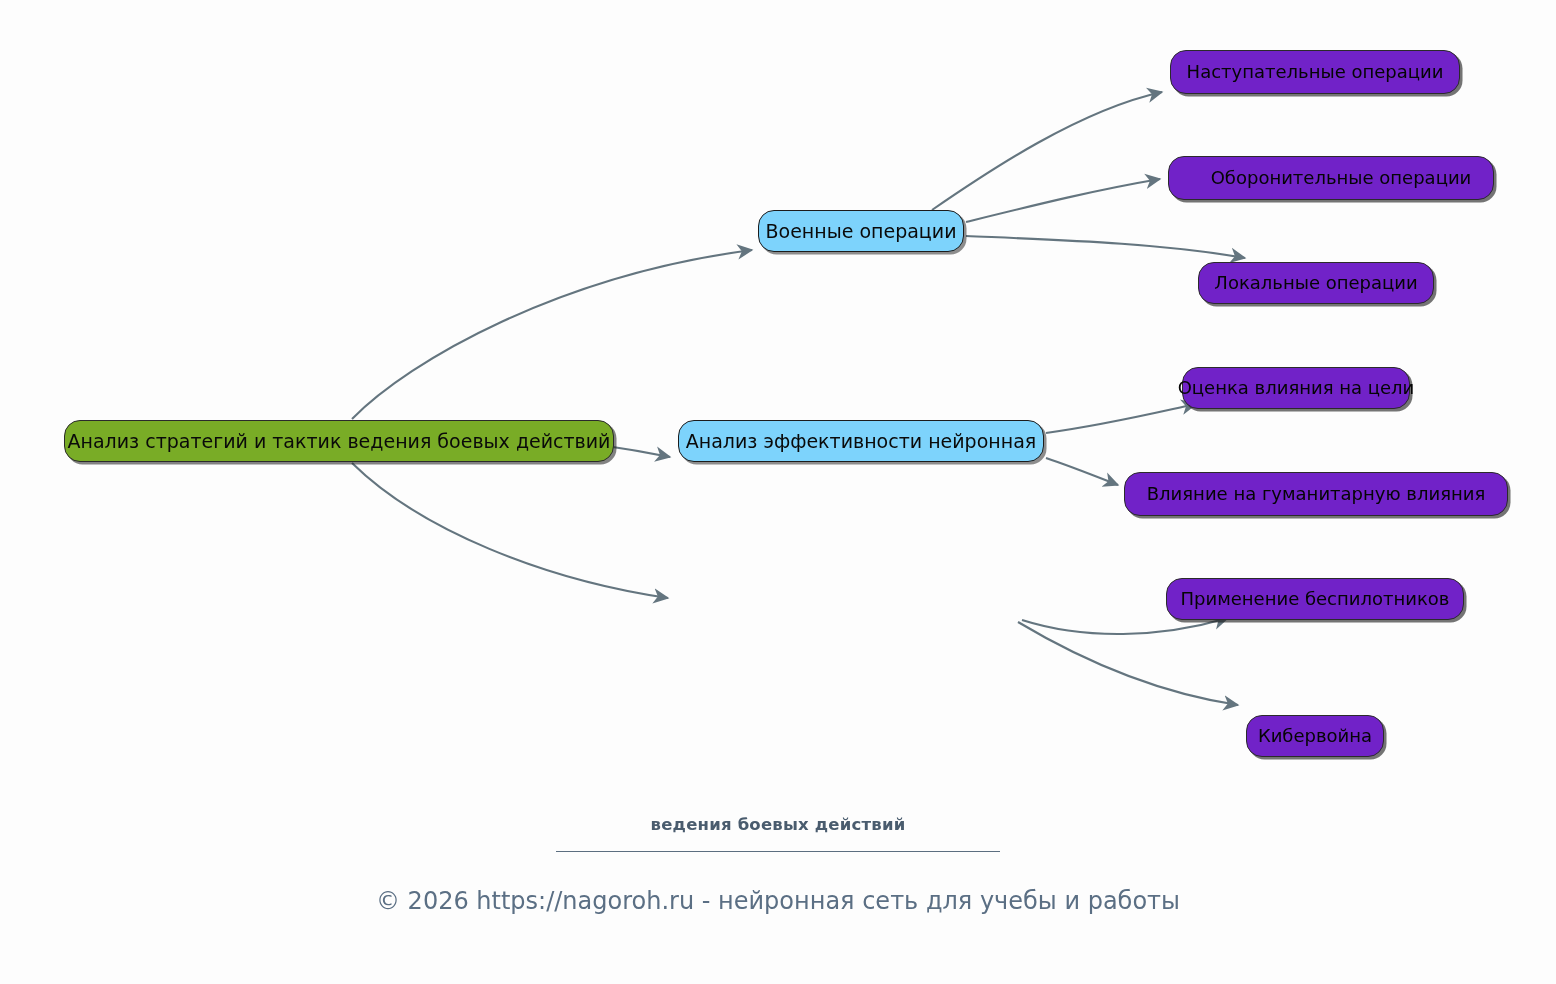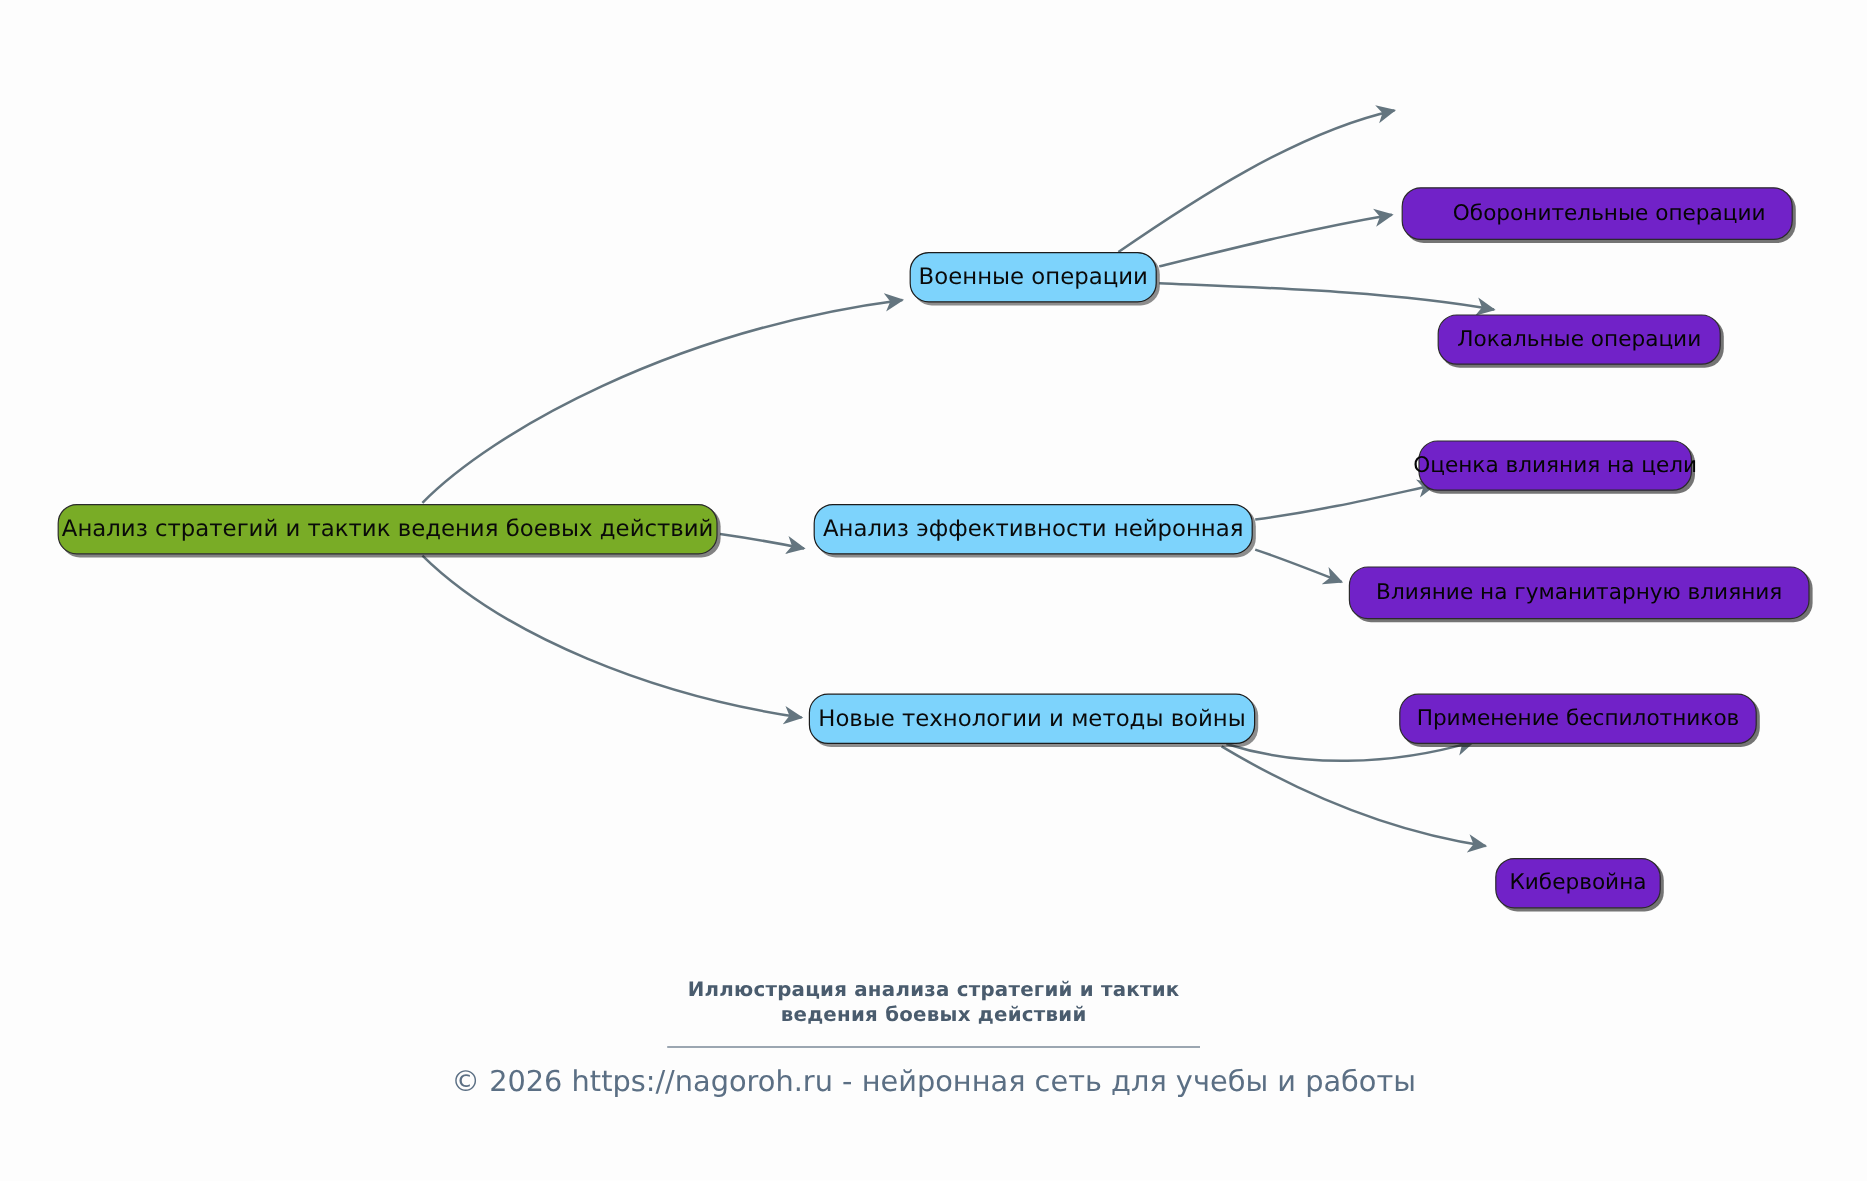--- a/index.html
+++ b/index.html
@@ -118,28 +118,31 @@
 
     <path d="M 1046 433 C 1105 425, 1150 414, 1196 404" fill="none" stroke="#64757f" stroke-width="2.1" marker-end="url(#arrow)"></path>
 
     <path d="M 1046 458 C 1070 466, 1095 476, 1118 485" fill="none" stroke="#64757f" stroke-width="2.1" marker-end="url(#arrow)"></path>
 
     <path d="M 1022 620 C 1085 640, 1160 638, 1228 618" fill="none" stroke="#64757f" stroke-width="2.1" marker-end="url(#arrow)"></path>
 
     <path d="M 1018 622 C 1090 665, 1165 694, 1238 705" fill="none" stroke="#64757f" stroke-width="2.1" marker-end="url(#arrow)"></path>
   </svg>
 
-  <div class="node root" style="left:48px; top:420px; width:550px; height:42px;">
+  <div class="node root" style="left:64px; top:420px; width:550px; height:42px;">
     <span class="node-label">Анализ стратегий и тактик ведения боевых действий</span>
   </div>
 
   <div class="node branch" style="left:758px; top:210px; width:206px; height:42px;">
     <span class="node-label">Военные операции</span>
   </div>
 
+  <div class="node leaf" style="left:1170px; top:50px; width:290px; height:44px;">
+    <span class="node-label">Наступательные операции</span>
+  </div>
 
   <div class="node leaf" style="left:1168px; top:156px; width:326px; height:44px;padding-left:20px;">
     <span class="node-label">Оборонительные операции</span>
   </div>
 
   <div class="node leaf" style="left:1198px; top:262px; width:236px; height:42px;">
     <span class="node-label">Локальные операции</span>
   </div>
 
   <div class="node branch" style="left:678px; top:420px; width:366px; height:42px;">
@@ -147,35 +150,31 @@
   </div>
 
   <div class="node leaf" style="left:1182px; top:367px; width:228px; height:42px;">
     <span class="node-label">Оценка влияния на цели</span>
   </div>
 
   <div class="node leaf" style="left:1124px; top:472px; width:384px; height:44px;">
     <span class="node-label">Влияние на гуманитарную влияния</span>
   </div>
 
-  <div class="node branch" style="left:674px; top:578px; width:372px; height:42px;">
-    <span class="node-label">Новые технологии и методы войны</span>
-  </div>
 
   <div class="node leaf" style="left:1166px; top:578px; width:298px; height:42px;">
     <span class="node-label">Применение беспилотников</span>
   </div>
 
   <div class="node leaf" style="left:1246px; top:715px; width:138px; height:42px;">
     <span class="node-label">Кибервойна</span>
   </div>
 
   <div id="caption" style="top:814px;">
     <div id="caption-title">
-      <div>Иллюстрация анализа стратегий и тактик</div>
       <div>ведения боевых действий</div>
     </div>
     <div id="caption-rule"></div>
   </div>
 
   <div id="footer" style="top:887px;">
     <span>© 2026 https://nagoroh.ru - нейронная сеть для учебы и работы</span>
   </div>
 
 </div>

